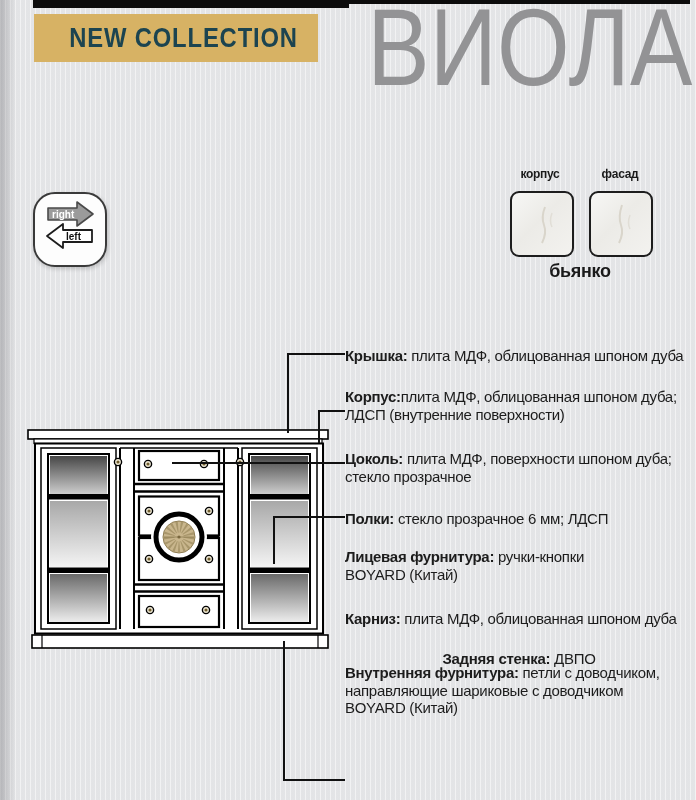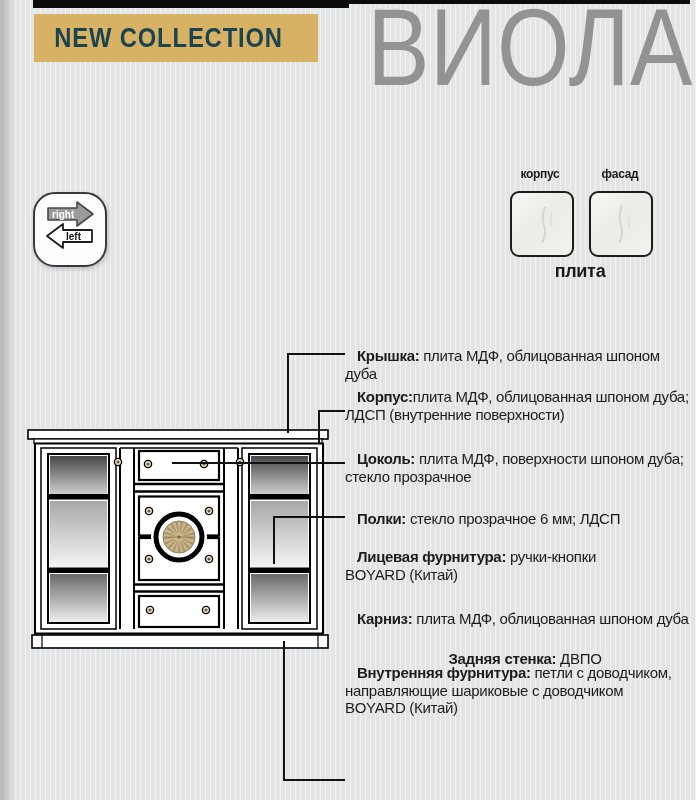--- a/index.html
+++ b/index.html
@@ -17,21 +17,21 @@
   .left-edge{
     position:absolute;left:0;top:0;width:16px;height:100%;
     background:linear-gradient(90deg, rgba(55,55,62,0.28), rgba(55,55,62,0));
   }
   .topbar-a{position:absolute;left:33px;top:0;width:316px;height:8px;background:#0c0c0c;}
   .topbar-b{position:absolute;left:349px;top:0;width:341px;height:4px;background:#0c0c0c;}
 
   .badge{
     position:absolute;left:34px;top:14px;width:284px;height:48px;
     background:var(--badge-bg,#d7b264);
-    display:flex;align-items:center;justify-content:flex-start;
+    display:flex;align-items:center;justify-content:flex-end;
   }
   .badge-text{
     color:var(--badge-text,#1c4450);font-size:28px;font-weight:bold;
     letter-spacing:1px;transform:scaleX(0.85);white-space:nowrap;
   }
   .title{
     position:absolute;top:-14px;right:4px;
     font-size:110px;line-height:1.1;font-weight:400;
     color:var(--title-color,#939395);
     transform:scaleX(0.85);transform-origin:100% 0;white-space:nowrap;
@@ -54,21 +54,21 @@
 
   .cabinet{position:absolute;left:20px;top:425px;}
 
   .callout{position:absolute;background:var(--line-color,#111);}
 
   .spec{
     position:absolute;left:345px;width:348px;
     font-size:15px;line-height:17.5px;letter-spacing:-0.3px;color:#1c1c1c;
     white-space:pre-line;
   }
-  .spec .lbl{font-weight:bold;margin-left:12px;}
+  .spec .lbl{font-weight:bold;}
 </style>
 </head>
 <body>
 
 <div class="page">
 
   <div class="left-edge"></div>
   <div class="topbar-a"></div>
   <div class="topbar-b"></div>
 
@@ -95,21 +95,21 @@
       <path d="M33 14 q-4 10 -1 18 q3 8 -2 18" fill="none" stroke="#d9d5cb" stroke-width="2"></path>
       <path d="M40 20 q-3 8 0 14" fill="none" stroke="#e1ded6" stroke-width="1.5"></path>
     </svg>
   </div>
   <div class="swatch" style="left:589px;top:191px;">
     <svg width="60" height="62" viewBox="0 0 60 62">
       <path d="M31 12 q-4 12 -1 20 q3 8 -2 18" fill="none" stroke="#d9d5cb" stroke-width="2"></path>
       <path d="M39 22 q-3 8 0 14" fill="none" stroke="#e1ded6" stroke-width="1.5"></path>
     </svg>
   </div>
-  <div class="color-name">плита</div>
+  <div class="color-name">бьянко</div>
 
   <svg class="cabinet" width="320" height="230" viewBox="0 0 320 230">
     <defs>
       <linearGradient id="g1" x1="0" y1="0" x2="0" y2="1">
         <stop offset="0" stop-color="#474747"></stop>
           <stop offset="1" stop-color="#cdcdcd"></stop>
       </linearGradient>
       <linearGradient id="g2" x1="0" y1="0" x2="0" y2="1">
         <stop offset="0" stop-color="#a8a8a8"></stop>
           <stop offset="1" stop-color="#f4f4f4"></stop>

